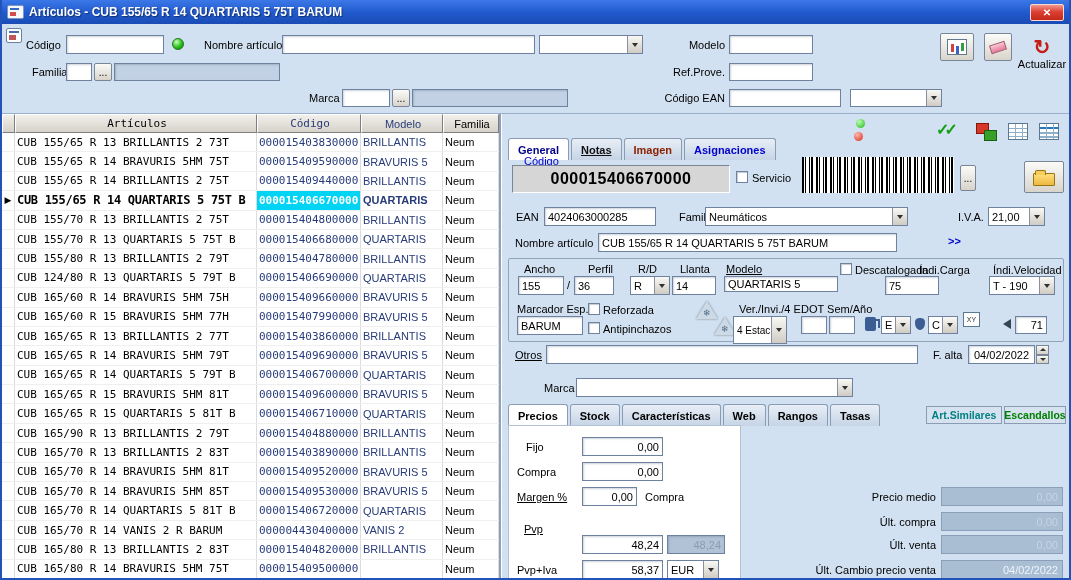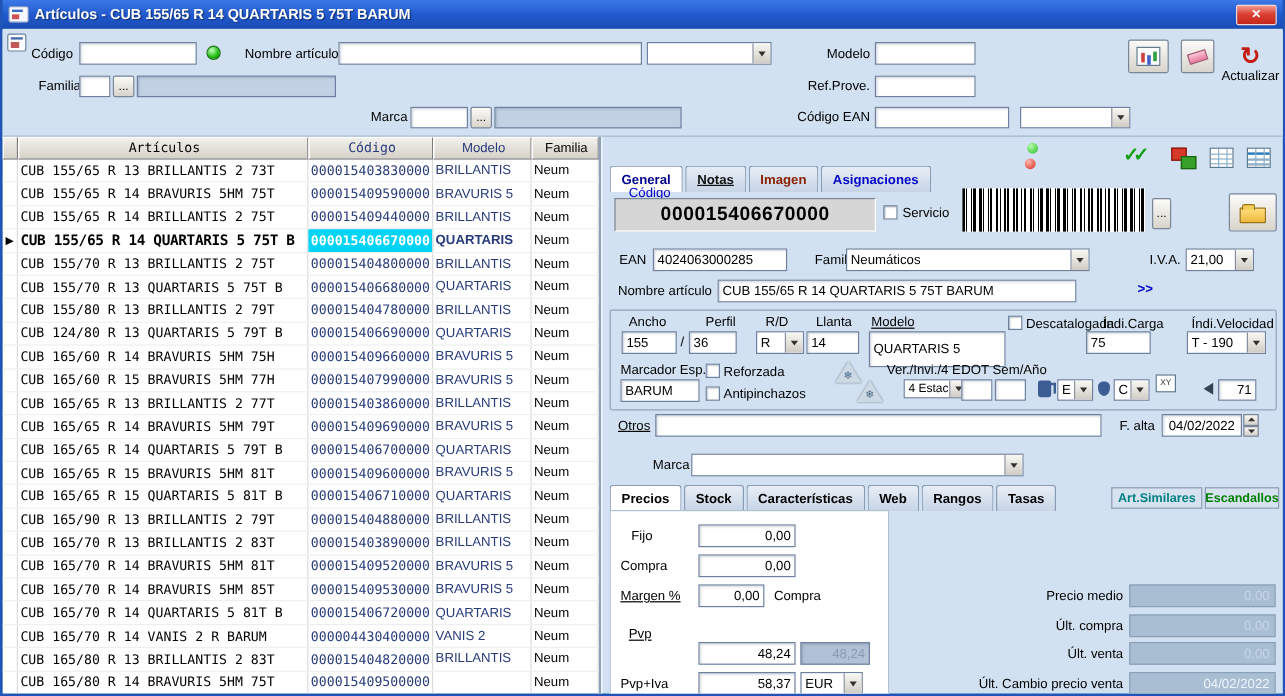--- a/index.html
+++ b/index.html
@@ -1,17 +1,17 @@
 <!DOCTYPE html>
 <html><head>
 <meta charset="utf-8">
 <style>
 *{margin:0;padding:0;box-sizing:border-box}
 body{font-family:"Liberation Sans",sans-serif;background:#eef2f6}
-.win{position:relative;width:1071px;height:580px;overflow:hidden;background:#0369a1;
+.win{position:relative;width:1071px;height:580px;overflow:hidden;background:#0f172a;
   border-left:2px solid #2253b8;border-right:2px solid #2253b8;border-bottom:2px solid #2253b8;
   font-size:11px;color:#000}
 .titlebar{position:absolute;left:0;top:0;width:100%;height:24px;
   background:linear-gradient(180deg,#3c78e8,#2058cc 55%,#1a4cb4);display:flex;align-items:center;gap:5px;padding:0 5px;color:#fff}
 .title-text{flex:1;font-weight:bold;font-size:12px;text-shadow:1px 1px 1px rgba(0,0,0,.45);white-space:nowrap;overflow:hidden}
 .close-btn{width:34px;height:17px;background:linear-gradient(180deg,#f4988c,#dc4034 45%,#c42818);
   border:1px solid #f8d8d0;border-radius:2px;color:#fff;font-weight:bold;font-size:10px;display:flex;align-items:center;justify-content:center}
 .app-icon{width:17px;height:14px;background:#f8f8ff;border:1px solid #8098c0;border-radius:2px;position:relative}
 .app-icon::before{content:"";position:absolute;left:2px;top:2px;width:9px;height:2px;background:#3868c8}
 .app-icon::after{content:"";position:absolute;left:2px;bottom:2px;width:6px;height:4px;background:#d05050}
@@ -374,36 +374,36 @@
       <div class="lbl" style="left:410px;top:5px">Índi.Carga</div>
       <div class="lbl" style="left:484px;top:5px">Índi.Velocidad</div>
       <div class="inp" style="left:9px;top:17px;width:46px;height:19px">155</div>
       <div class="lbl" style="left:58px;top:20px">/</div>
       <div class="inp" style="left:65px;top:17px;width:40px;height:19px">36</div>
       <div class="combo" style="left:121px;top:17px;width:40px;height:19px">
         <span class="cval">R</span>
         <span class="carrow"></span>
       </div>
       <div class="inp" style="left:163px;top:17px;width:44px;height:19px">14</div>
-      <div class="inp" style="left:215px;top:17px;width:114px;height:30px">QUARTARIS 5</div>
-      <div class="inp" style="left:396px;top:17px;width:54px;height:19px">75</div>
+      <div class="inp" style="left:215px;top:17px;width:114px;height:16px">QUARTARIS 5</div>
+      <div class="inp" style="left:376px;top:17px;width:54px;height:19px">75</div>
       <div class="combo" style="left:480px;top:17px;width:66px;height:19px">
         <span class="cval">T - 190</span>
         <span class="carrow"></span>
       </div>
       <div class="lbl" style="left:8px;top:44px">Marcador Esp.</div>
       <div class="inp" style="left:8px;top:57px;width:66px;height:19px">BARUM</div>
       <div class="chk" style="left:79px;top:44px"></div>
       <div class="lbl" style="left:94px;top:45px">Reforzada</div>
       <div class="chk" style="left:79px;top:63px"></div>
       <div class="lbl" style="left:94px;top:64px">Antipinchazos</div>
       <div class="mountain" style="left:186px;top:40px"></div>
       <div class="mountain" style="left:204px;top:56px"></div>
       <div class="lbl" style="left:230px;top:44px">Ver./Invi./4 E.</div>
-      <div class="combo" style="left:244px;top:57px;width:54px;height:16px;font-size:10px">
+      <div class="combo" style="left:224px;top:57px;width:54px;height:28px;font-size:10px">
         <span class="cval">4 Estac</span>
         <span class="carrow"></span>
       </div>
       <div class="lbl" style="left:292px;top:44px">DOT Sem/Año</div>
       <div class="inp" style="left:292px;top:57px;width:26px;height:18px"></div>
       <div class="inp" style="left:320px;top:57px;width:26px;height:18px"></div>
       <div class="pump" style="left:356px;top:58px"></div>
       <div class="combo" style="left:372px;top:57px;width:30px;height:18px">
         <span class="cval">E</span>
         <span class="carrow"></span>

